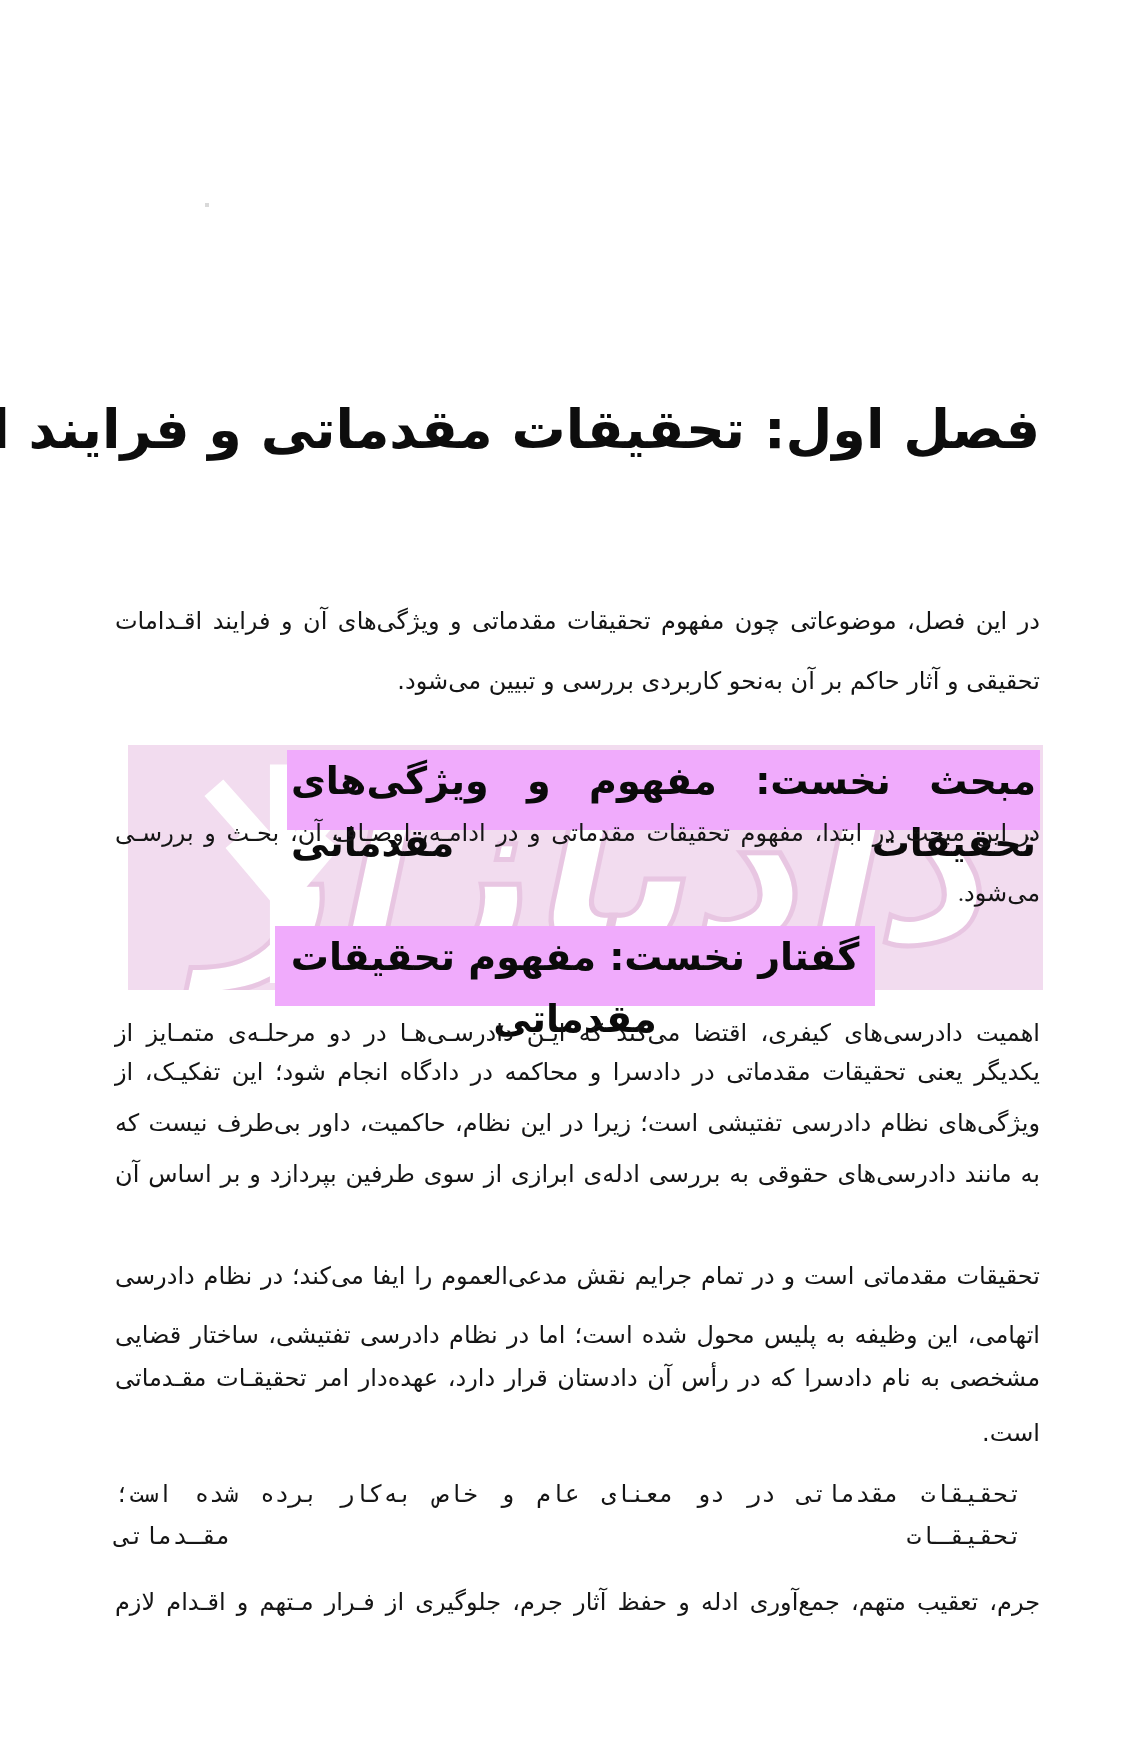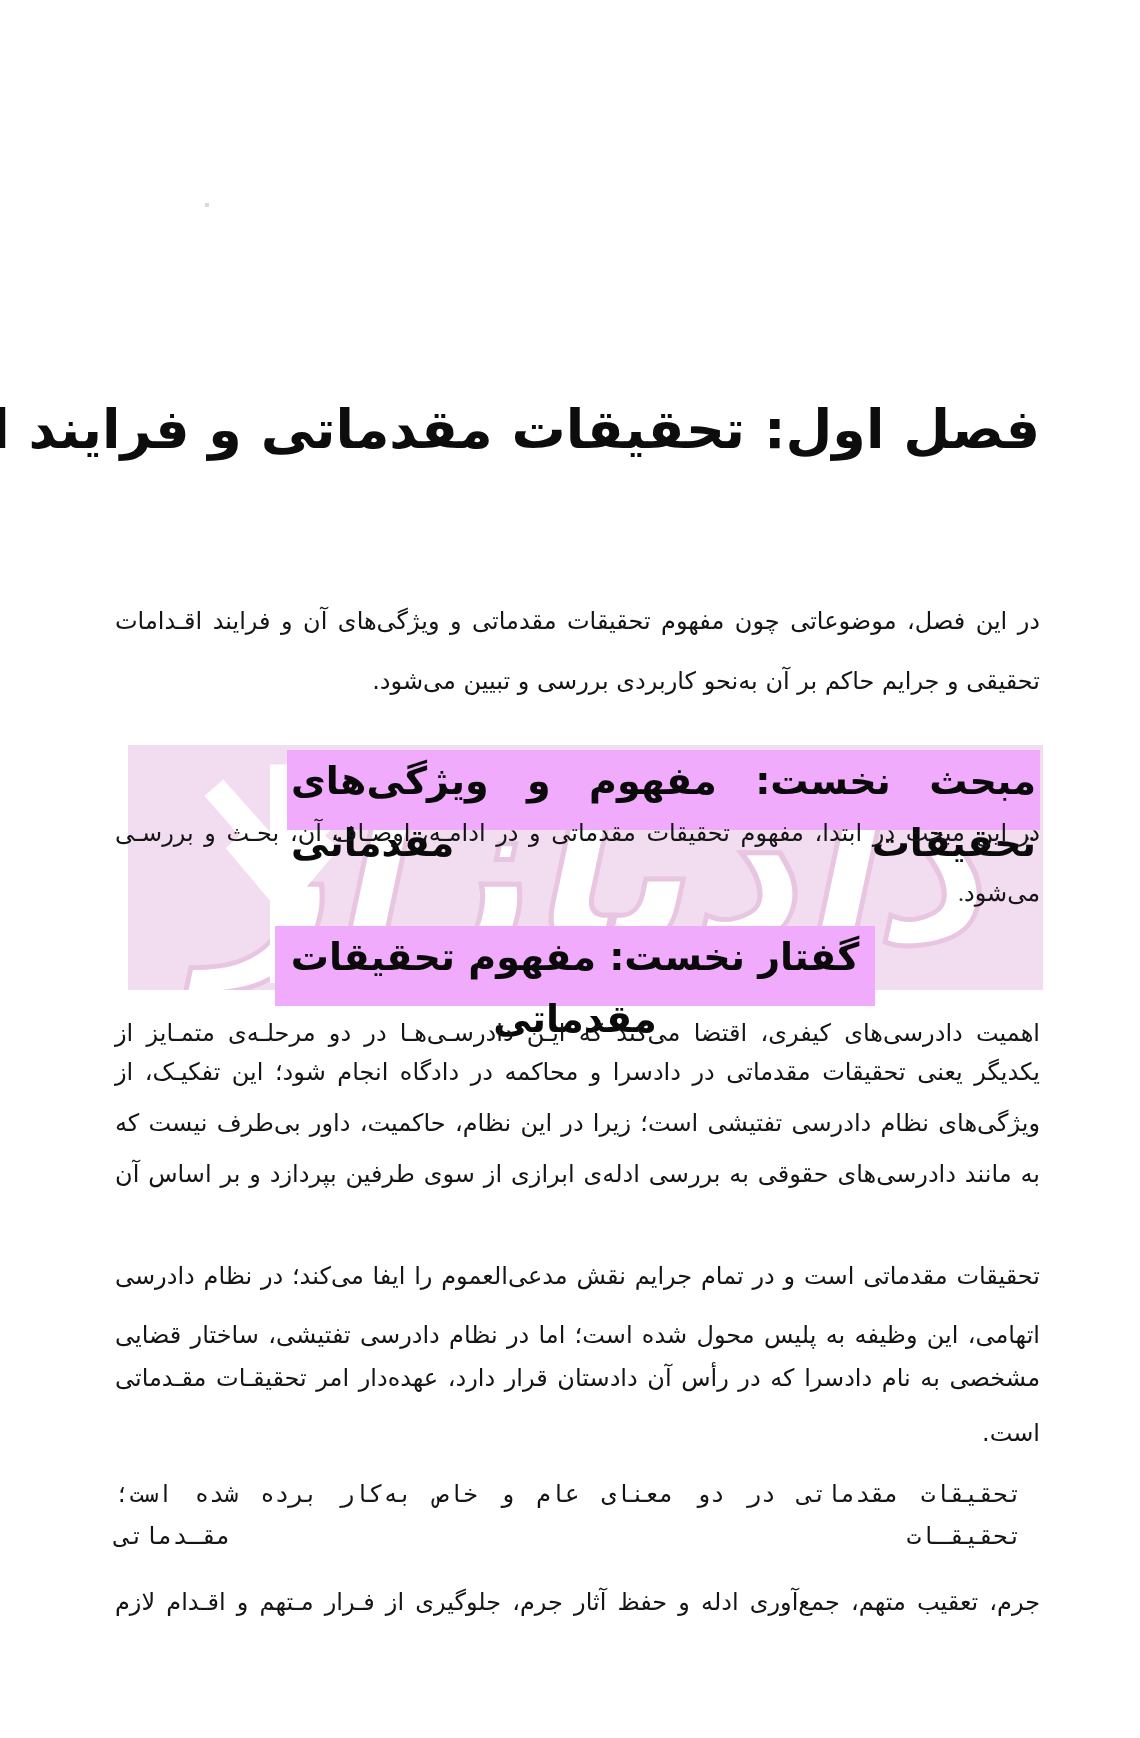--- a/index.html
+++ b/index.html
@@ -90,21 +90,21 @@
         <path d="M156 38 L85 118"></path>
         <path d="M36 92 L85 150"></path>
         <path d="M134 92 L85 150"></path>
       </g>
     </svg>
   </div>
 
   <div class="chapter-title">فصل اول: تحقیقات مقدماتی و فرایند انجام آن</div>
 
   <div class="line jfull intro-l1">در این فصل، موضوعاتی چون مفهوم تحقیقات مقدماتی و ویژگی‌های آن و فرایند اقـدامات</div>
-  <div class="line jend intro-l2">تحقیقی و جرایم حاکم بر آن به‌نحو کاربردی بررسی و تبیین می‌شود.</div>
+  <div class="line jend intro-l2">تحقیقی و آثار حاکم بر آن به‌نحو کاربردی بررسی و تبیین می‌شود.</div>
 
   <div class="heading heading1">مبحث نخست: مفهوم و ویژگی‌های تحقیقات مقدماتی</div>
 
   <div class="line jfull s1-l1">در این مبحث در ابتدا، مفهوم تحقیقات مقدماتی و در ادامـه، اوصـاف آن، بحـث و بررسـی</div>
   <div class="line jend s1-l2">می‌شود.</div>
 
   <div class="heading heading2">گفتار نخست: مفهوم تحقیقات مقدماتی</div>
 
   <div class="line jfull p1-l1">اهمیت دادرسی‌های کیفری، اقتضا می‌کند که ایـن دادرسـی‌هـا در دو مرحلـه‌ی متمـایز از</div>
   <div class="line jfull p1-l2">یکدیگر یعنی تحقیقات مقدماتی در دادسرا و محاکمه در دادگاه انجام شود؛ این تفکیـک، از</div>

